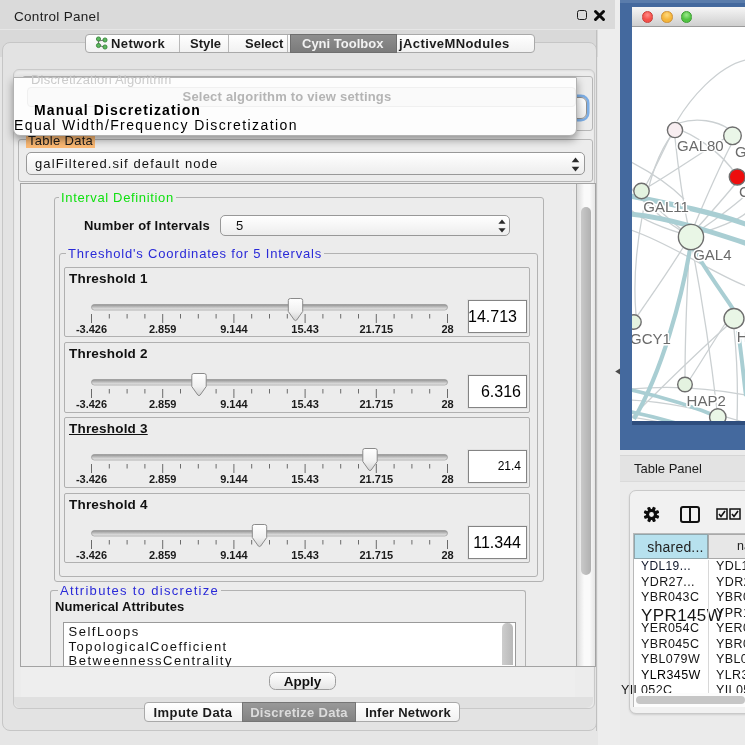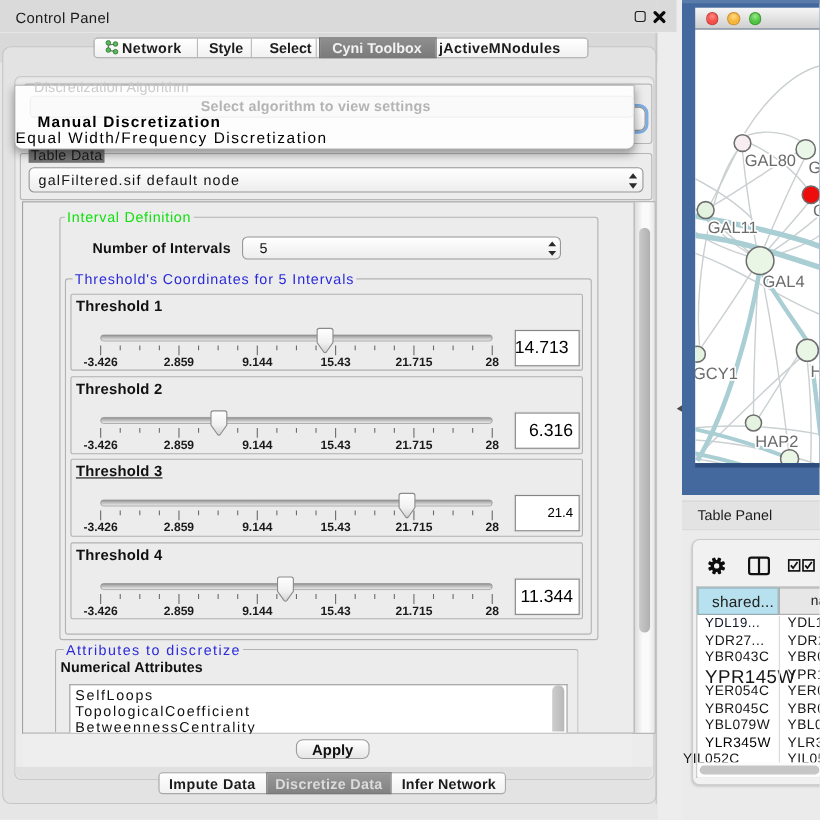--- a/index.html
+++ b/index.html
@@ -27,21 +27,21 @@
 <path d="M4.5,3 L4.5,11 M4.5,5 L10.5,4 M4.5,9.5 L10.5,11" stroke="#7a7a7a" stroke-width="1.1" fill="none"></path>
 <circle cx="4.5" cy="3" r="2.1" fill="#5cb85e" stroke="#2c7a2e" stroke-width="0.8"></circle>
 <circle cx="11" cy="4" r="2.1" fill="#5cb85e" stroke="#2c7a2e" stroke-width="0.8"></circle>
 <circle cx="4.5" cy="9.5" r="2.1" fill="#5cb85e" stroke="#2c7a2e" stroke-width="0.8"></circle>
 <circle cx="11" cy="11" r="2.1" fill="#5cb85e" stroke="#2c7a2e" stroke-width="0.8"></circle>
 </svg>
 <div class="abs" style="left:14px;top:697px;width:579px;height:11px;background:#e0e0e0;border-radius:0 0 7px 7px;"></div>
 <div class="abs" style="left:22px;top:76px;width:570.5px;height:55px;border:1px solid #b6b6b6;border-radius:3px;"></div>
 <div class="abs" style="left:430px;top:97px;width:157px;height:22px;background:linear-gradient(#ffffff,#eeeeee);border:1px solid #8f8f8f;border-radius:6px;box-shadow:0 0 0 2.5px rgba(96,158,226,0.8);"></div>
 <div class="abs" style="left:18px;top:139px;width:574.5px;height:43px;border:1px solid #b6b6b6;border-radius:3px;"></div>
-<div style="position:absolute;left:26px;top:133px;font-size:13px;font-weight:400;color:#1a1a1a;white-space:nowrap;letter-spacing:0.3px;"><span style="background:#737373;padding:0 2px;">Table Data</span></div>
+<div style="position:absolute;left:26px;top:133px;font-size:13px;font-weight:400;color:#1a1a1a;white-space:nowrap;letter-spacing:0.3px;"><span style="background:#fdba74;padding:0 2px;">Table Data</span></div>
 <div class="abs" style="left:26px;top:152px;width:559px;height:23px;background:linear-gradient(#ffffff,#ededed);border:1px solid #989898;border-radius:5px;"></div>
 <div style="position:absolute;left:35px;top:156px;font-size:13px;font-weight:400;color:#111;white-space:nowrap;letter-spacing:1.1px;">galFiltered.sif default node</div>
 <svg class="abs" style="left:570px;top:157px;" width="11" height="15">
 <path d="M5.5,0.5 L9.3,5.3 L1.7,5.3 Z" fill="#2a2a2a"></path>
     <path d="M5.5,14.5 L9.3,9.7 L1.7,9.7 Z" fill="#2a2a2a"></path>
 </svg>
 <div class="abs" style="left:20px;top:183px;width:575.5px;height:483.5px;background:#ececec;border:1px solid #a3a3a3;"></div>
 <div class="abs" style="left:576px;top:184px;width:19px;height:481.5px;background:linear-gradient(90deg,#dcdcdc,#fafafa 40%,#fafafa 70%,#e6e6e6);border-left:1px solid #ababab;"></div>
 <div class="abs" style="left:581px;top:207px;width:10px;height:368px;background:linear-gradient(90deg,#c9c9c9,#b0b0b0);border-radius:5px;"></div>
 <div class="abs" style="left:53.5px;top:197px;width:490px;height:385px;border:1px solid #b2b2b2;border-radius:3px;"></div>

